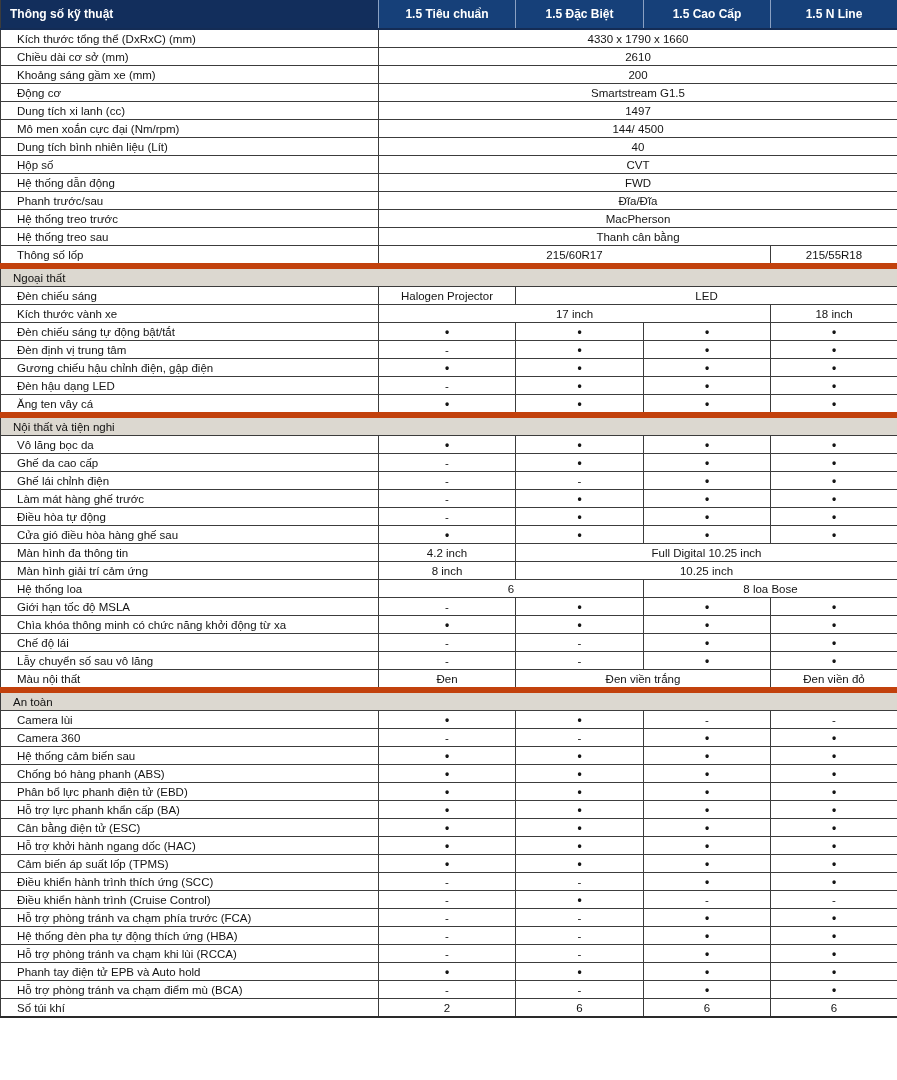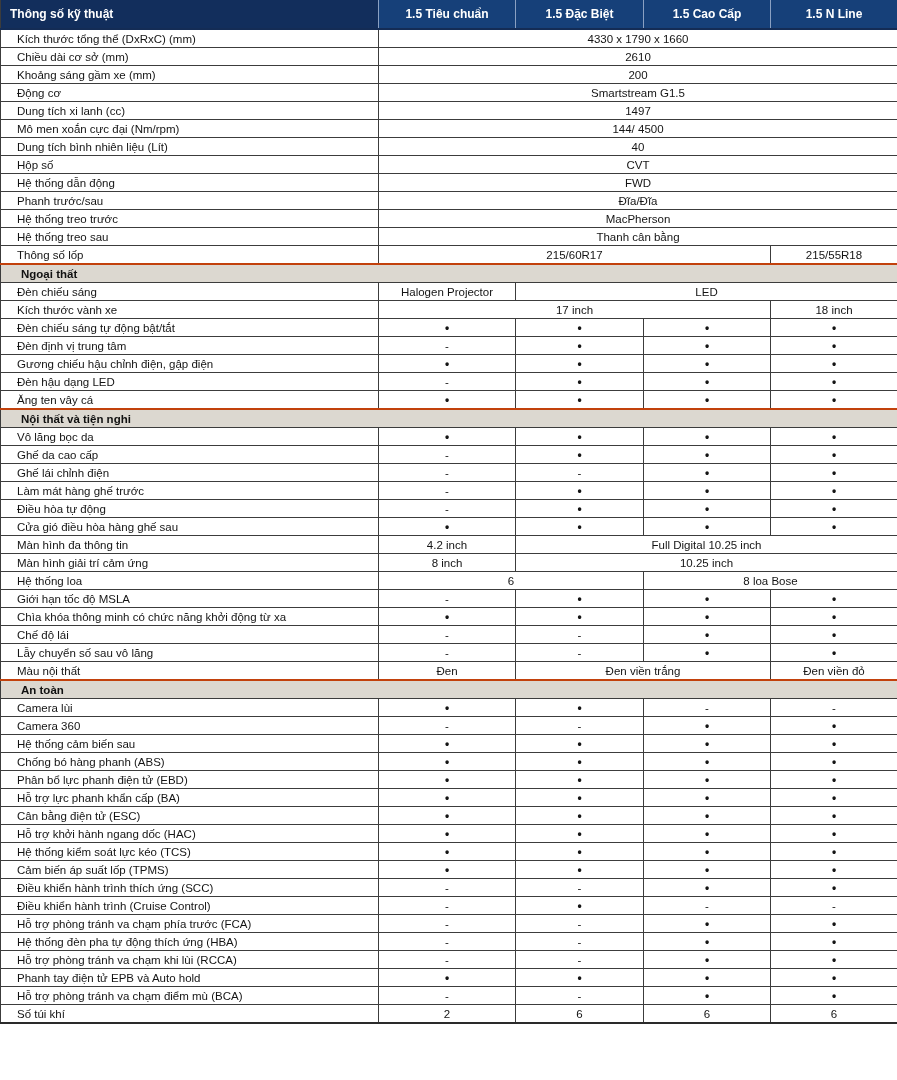--- a/index.html
+++ b/index.html
@@ -52,26 +52,26 @@
   }
   tbody td.value-cell {
     text-align: center;
   }
   tbody td.dot-cell {
     font-size: 12px;
     font-weight: bold;
   }
   tbody tr.section-row td {
     background: #dcd8d0;
-    font-weight: bold;
+    font-weight: normal;
     font-size: 11.5px;
     color: #111111;
     text-align: left;
-    padding-left: 20px;
-    border-top: 2px solid #c2410c;
+    padding-left: 12px;
+    border-top: 6px solid #c2410c;
   }
 </style>
 </head>
 <body>
 
 <table id="spec-table">
   <colgroup>
     <col style="width:378px">
     <col style="width:137px">
     <col style="width:128px">
@@ -336,27 +336,20 @@
         <td class="value-cell dot-cell" colspan="1">•</td>
       </tr>
       <tr>
         <td class="label-cell">Hỗ trợ khởi hành ngang dốc (HAC)</td>
         <td class="value-cell dot-cell" colspan="1">•</td>
         <td class="value-cell dot-cell" colspan="1">•</td>
         <td class="value-cell dot-cell" colspan="1">•</td>
         <td class="value-cell dot-cell" colspan="1">•</td>
       </tr>
       <tr>
-        <td class="label-cell">Hệ thống kiểm soát lực kéo (TCS)</td>
-        <td class="value-cell dot-cell" colspan="1">•</td>
-        <td class="value-cell dot-cell" colspan="1">•</td>
-        <td class="value-cell dot-cell" colspan="1">•</td>
-        <td class="value-cell dot-cell" colspan="1">•</td>
-      </tr>
-      <tr>
         <td class="label-cell">Cảm biến áp suất lốp (TPMS)</td>
         <td class="value-cell dot-cell" colspan="1">•</td>
         <td class="value-cell dot-cell" colspan="1">•</td>
         <td class="value-cell dot-cell" colspan="1">•</td>
         <td class="value-cell dot-cell" colspan="1">•</td>
       </tr>
       <tr>
         <td class="label-cell">Điều khiển hành trình thích ứng (SCC)</td>
         <td class="value-cell" colspan="1">-</td>
         <td class="value-cell" colspan="1">-</td>

